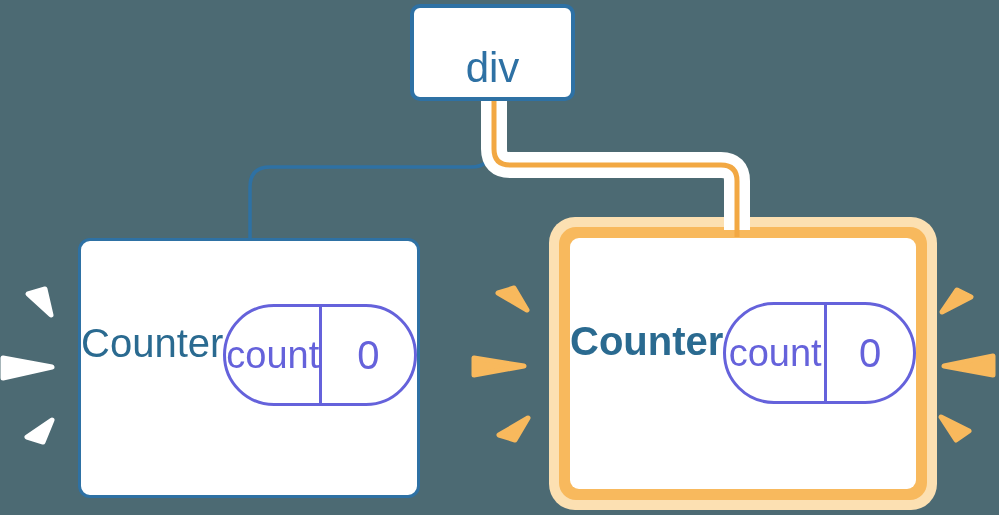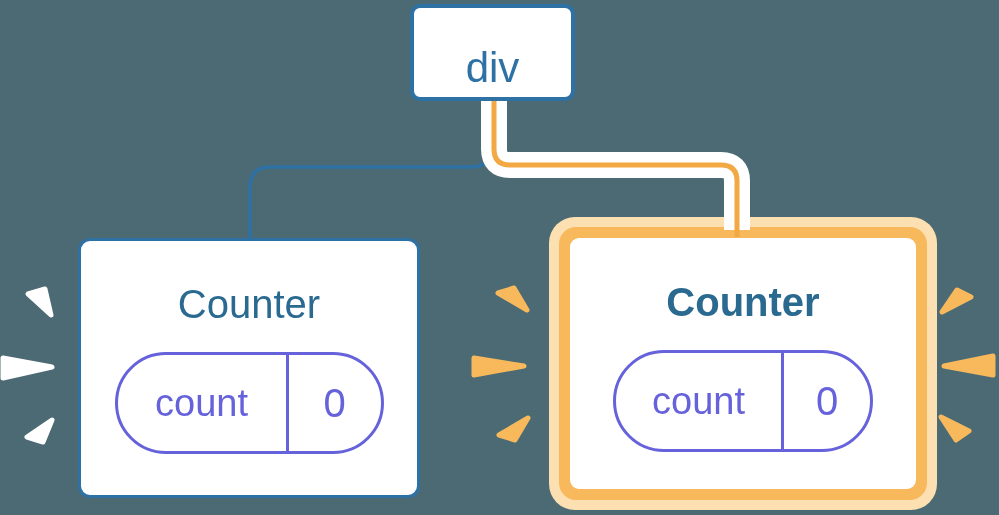--- a/index.html
+++ b/index.html
@@ -32,21 +32,21 @@
     box-sizing:border-box;z-index:2;
   }
   .card-highlight-ring{
     width:100%;height:100%;background:#F8B95D;border-radius:17px;
     padding:11px;box-sizing:border-box;
   }
   .card-white-inner{
     width:100%;height:100%;background:#ffffff;border-radius:9px;
     box-sizing:border-box;
   }
-  .card-content{display:flex;flex-direction:column;align-items:center;border-radius:16px;}
+  .card-content{display:flex;align-items:center;border-radius:16px;}
   .card-plain .card-content{padding-top:39px;}
   .card-white-inner .card-content{padding-top:40px;}
   .card-title{
     color:#2A6A90;font-size:40px;line-height:48px;font-weight:500;
   }
   .card-title.bold{font-weight:700;}
   
   .state-pill{
     margin-top:24px;height:102px;
     border:3px solid #6562DB;border-radius:51px;

